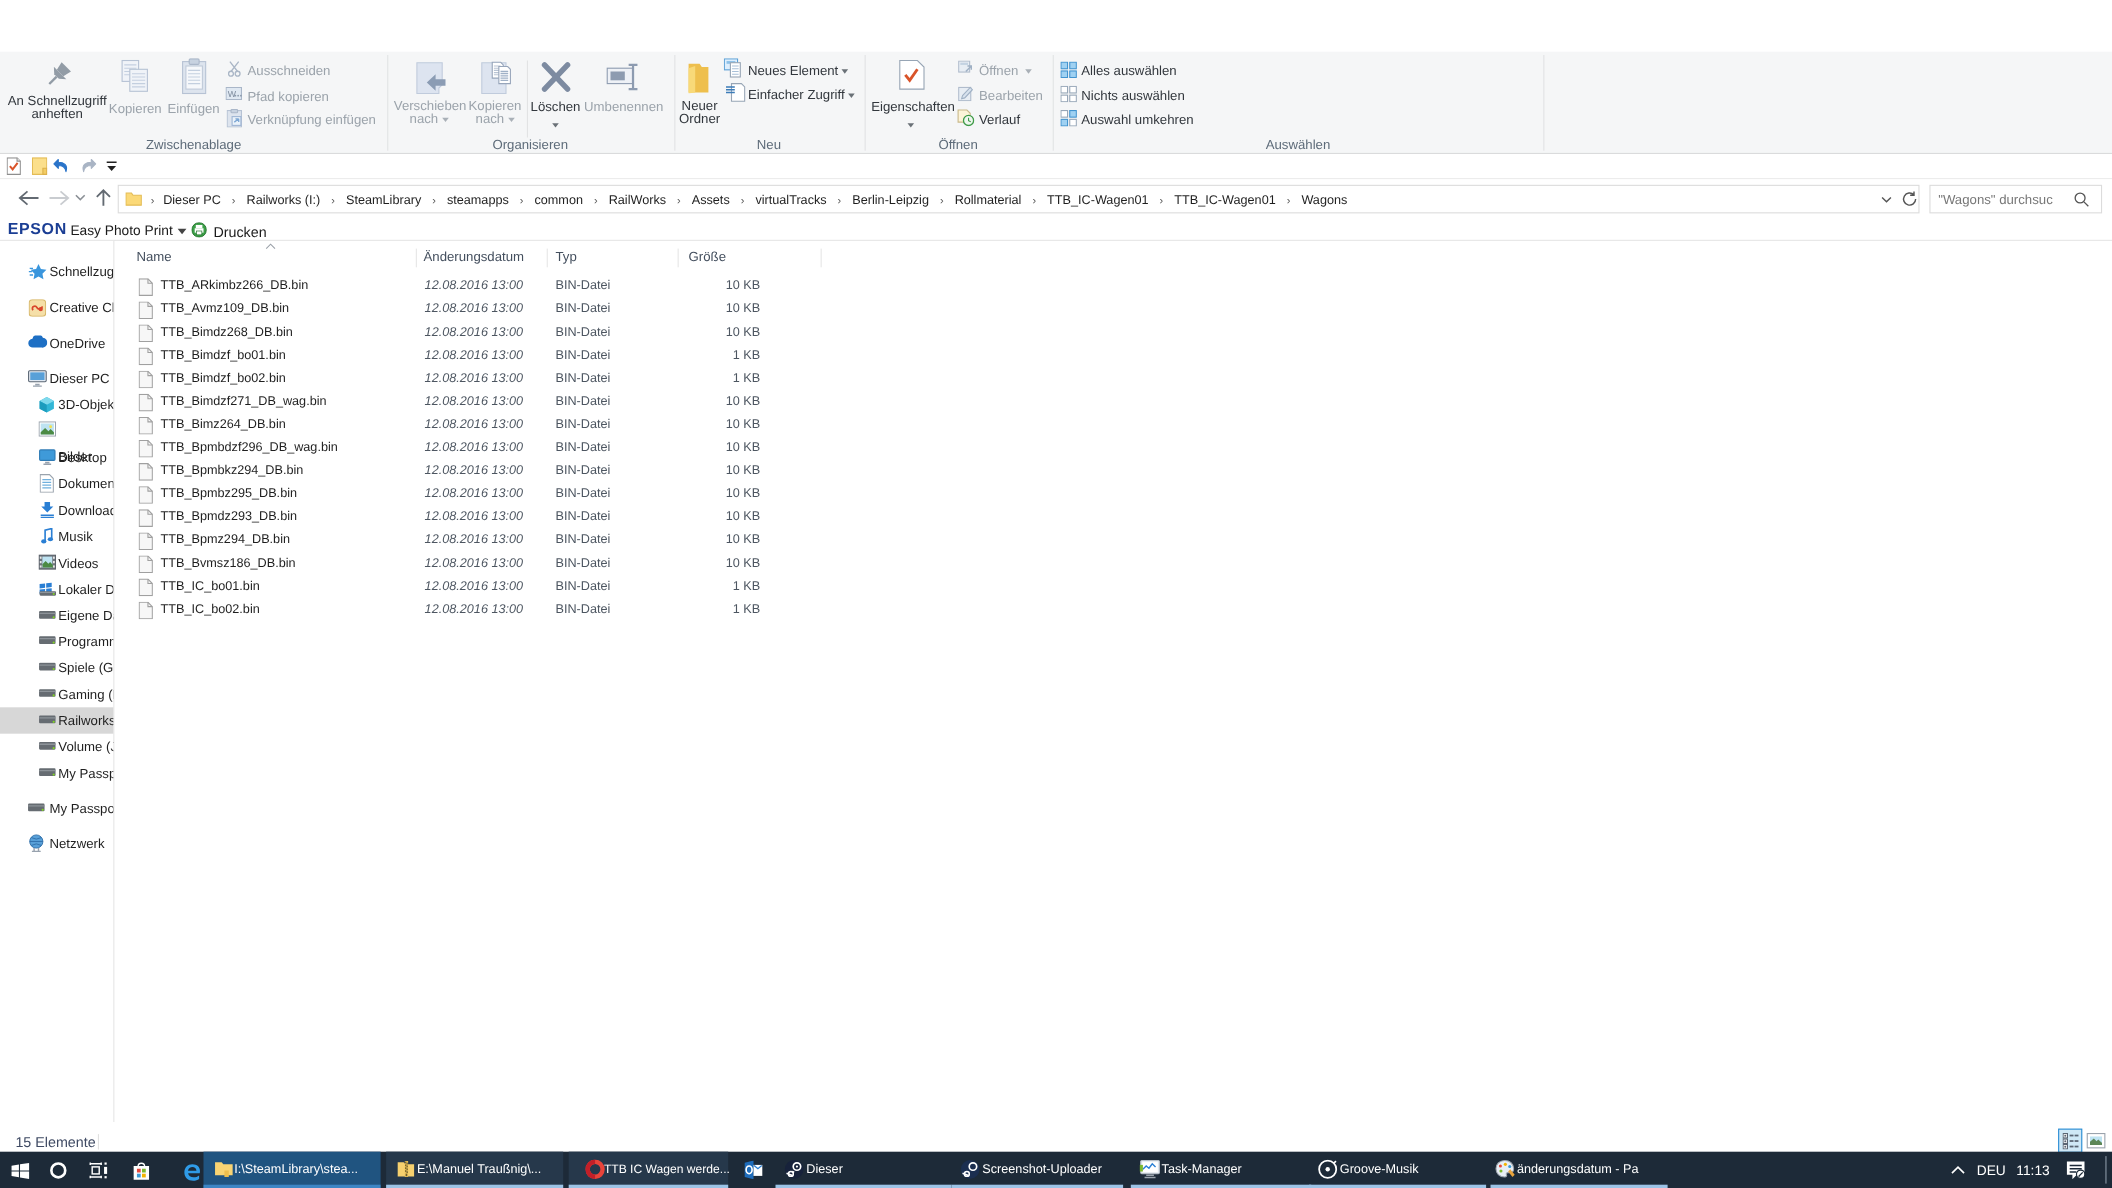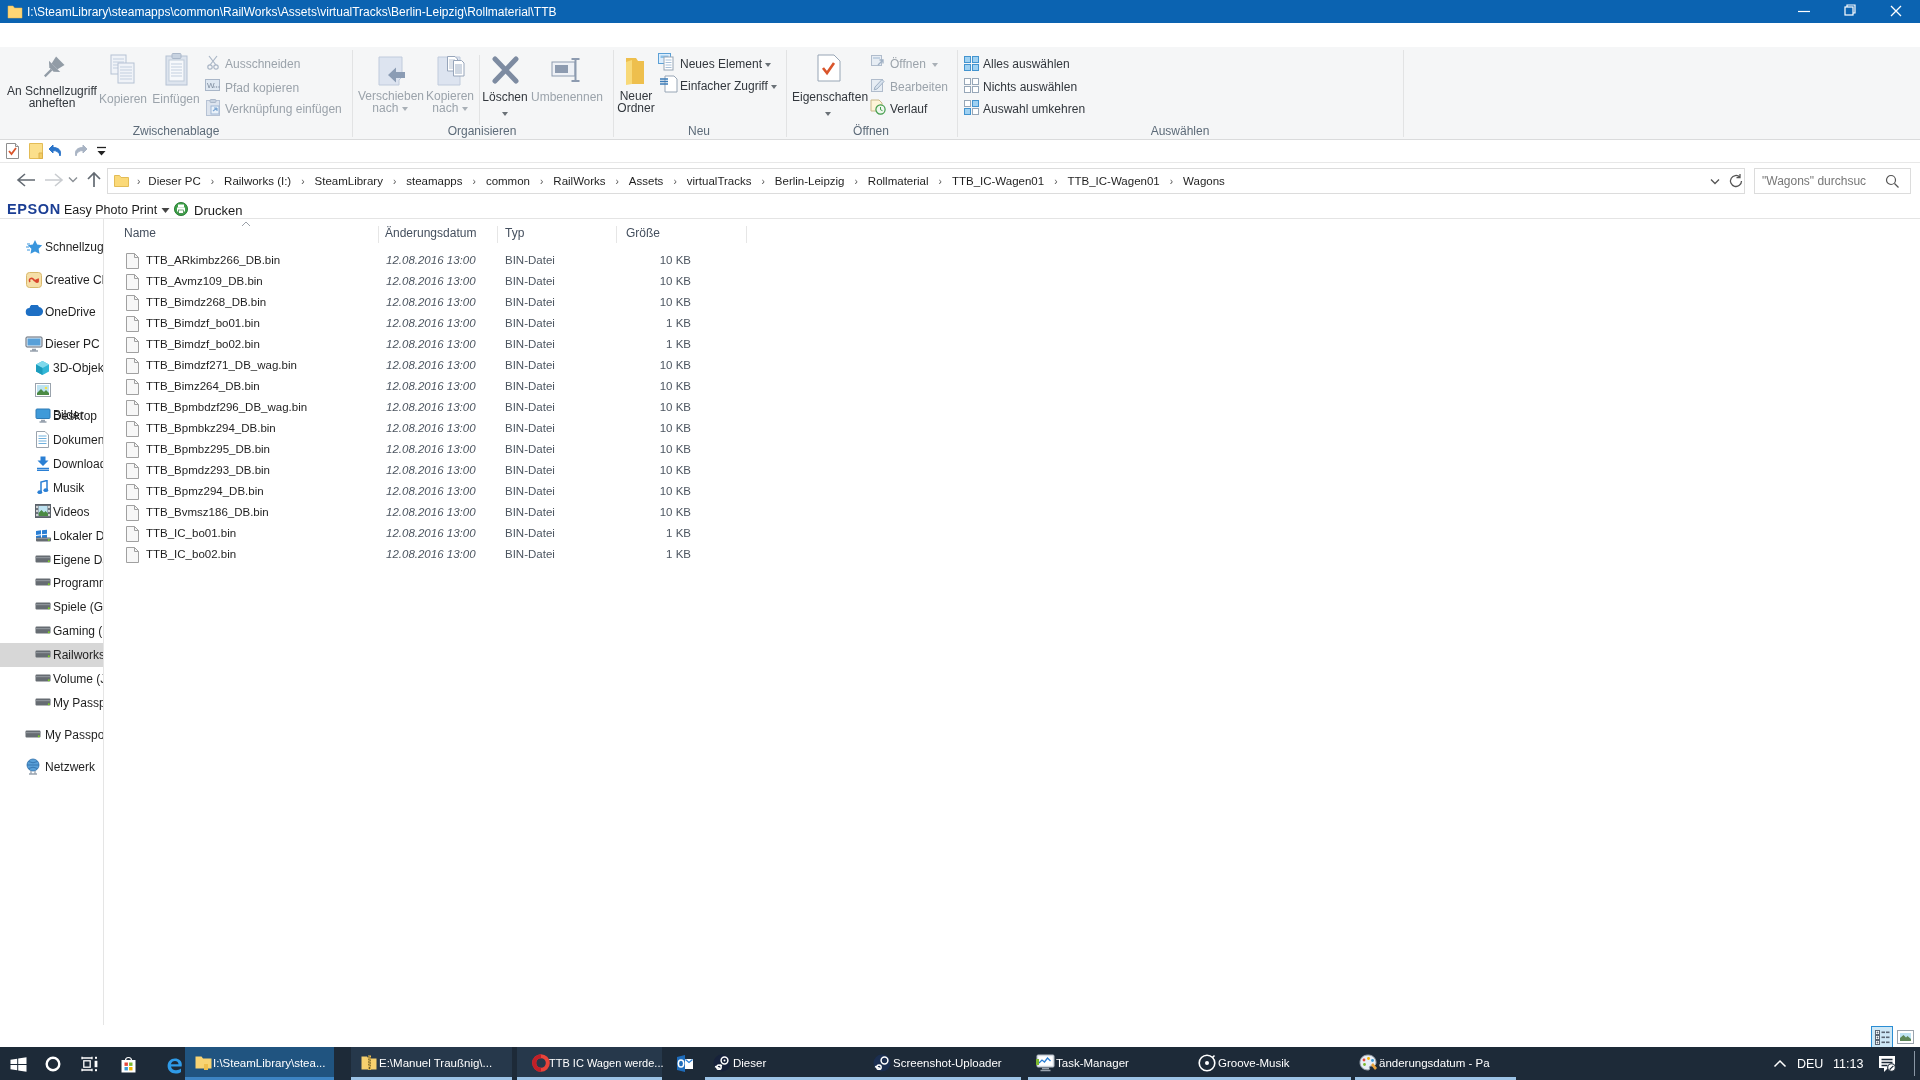--- a/index.html
+++ b/index.html
@@ -53,32 +53,20 @@
 
 #taskbar { left:0; top:1047px; width:1920px; height:33px; background:#1d2a38; }
 .tbtn { position:absolute; top:0; height:33px; color:#fff; }
 .tbtn .lbl { position:absolute; left:28px; top:10px; font-size:11.5px; white-space:nowrap; }
 .ustrip { position:absolute; left:0; bottom:0; height:3px; width:100%; background:#9cc3e6; }
 </style>
 </head>
 <body>
 <div id="stage">
 
-<div class="abs" id="titlebar">
-  <svg class="abs" style="left:7px;top:4px" width="16" height="16" viewBox="0 0 16 16">
-    <path d="M1 2h5l1.5 2H15v10H1z" fill="#ffd675" stroke="#e8b54c" stroke-width="0.5"></path>
-  </svg>
-  <div class="ttext">I:\SteamLibrary\steamapps\common\RailWorks\Assets\virtualTracks\Berlin-Leipzig\Rollmaterial\TTB</div>
-  <svg class="abs" style="left:1795px;top:0" width="125" height="23" viewBox="0 0 125 23">
-    <path d="M3 11.5 h12" stroke="#fff" stroke-width="1.2"></path>
-    <rect x="50" y="7" width="8" height="8" fill="none" stroke="#fff" stroke-width="1.2"></rect>
-    <path d="M52 7 v-2 h8 v8 h-2" fill="none" stroke="#fff" stroke-width="1.2"></path>
-    <path d="M96 6 l10 10 M106 6 l-10 10" stroke="#fff" stroke-width="1.3"></path>
-  </svg>
-</div>
 
 
 <div class="abs" id="ribbon">
   <div class="gsep" style="left:352px"></div>
   <div class="gsep" style="left:479px;top:8px;height:70px"></div>
   <div class="gsep" style="left:613px"></div>
   <div class="gsep" style="left:786px"></div>
   <div class="gsep" style="left:957px"></div>
   <div class="gsep" style="left:1403px"></div>
   <div class="glabel" style="left:76px">Zwischenablage</div>
@@ -656,20 +644,24 @@
           <path d="M0.5 0.5 h8 l4 4 v11 h-12 z" fill="#f7f7f7" stroke="#a0a0a0"></path>
           <path d="M8.5 0.5 v4 h4" fill="none" stroke="#a0a0a0"></path>
         </svg>
         <span class="fname">TTB_IC_bo02.bin</span>
         <span class="fdate">12.08.2016 13:00</span>
         <span class="ftyp">BIN-Datei</span>
         <span class="fsize">1 KB</span>
       </div>
 </div>
 
+<div class="abs" id="status">
+  <div class="abs" style="left:14px;top:11px;color:#3f4a63;font-size:13px;">15 Elemente</div>
+  <div class="abs" style="left:89px;top:11px;width:1px;height:14px;background:#e0e0e0;"></div>
+</div>
 
 <div class="abs" style="left:1871px;top:1026px;width:22px;height:22px;background:#cfe8f6;border:1px solid #2a8dd4;">
   <svg class="abs" style="left:3px;top:3px" width="15" height="15" viewBox="0 0 15 15">
     <g stroke="#5a6573" fill="#fff">
           <rect x="0.5" y="0.5" width="4" height="4"></rect>
           <rect x="0.5" y="5.5" width="4" height="4"></rect>
           <rect x="0.5" y="10.5" width="4" height="4"></rect>
         </g>
     <g fill="#5a6573">
           <circle cx="2.5" cy="2.5" r="0.9"></circle>
@@ -721,21 +713,21 @@
           <rect x="4.5" y="6.5" width="3.4" height="3.4" fill="#e4483d"></rect>
           <rect x="9.1" y="6.5" width="3.4" height="3.4" fill="#7cb82f"></rect>
           <rect x="4.5" y="11" width="3.4" height="3.4" fill="#3b99d4"></rect>
           <rect x="9.1" y="11" width="3.4" height="3.4" fill="#f4b400"></rect>
         </g>
   </svg>
   <svg class="abs" style="left:167px;top:11px" width="16" height="16" viewBox="0 0 16 16">
     <path d="M8 0.5 C3.5 0.5 0.6 3.7 0.6 8 c0 4.3 3.3 7.5 8 7.5 2.3 0 4-.6 5.4-1.6 v-3.3 c-1.4 1.1-3 1.7-5 1.7 -2.8 0-4.6-1.4-5-3.7 h10.6 c.15-.7.2-1.4.2-2.1 C14.8 3 12 .5 8 .5 z M3.9 6.3 C4.4 4.2 5.9 3 8 3 c2 0 3.3 1.2 3.6 3.3 z" fill="#2f9be8"></path>
   </svg>
 
-  <div class="tbtn" style="left:185px;width:149px;background:#205480;">
+  <div class="tbtn" style="left:185px;width:161px;background:#205480;">
     <svg class="abs" style="left:10px;top:8px" width="17" height="15" viewBox="0 0 17 15">
           <path d="M0.5 1.5 h6 l1.5 2 h8.5 v10 h-16 z" fill="#f8d473"></path>
           <path d="M9 9 h4 v6 h-4 z" fill="#eebf4d"></path>
         </svg>
     <div class="lbl">I:\SteamLibrary\stea...</div>
     <div class="ustrip" style="background:#3d85c4;"></div>
   </div>
   <div class="tbtn" style="left:351px;width:161px;background:#26384b;">
     <svg class="abs" style="left:10px;top:8px" width="16" height="16" viewBox="0 0 16 16">
       <path d="M0.5 1.5 h5.5 l1.5 2 h8 v11 h-15 z" fill="#f6d06e"></path>

